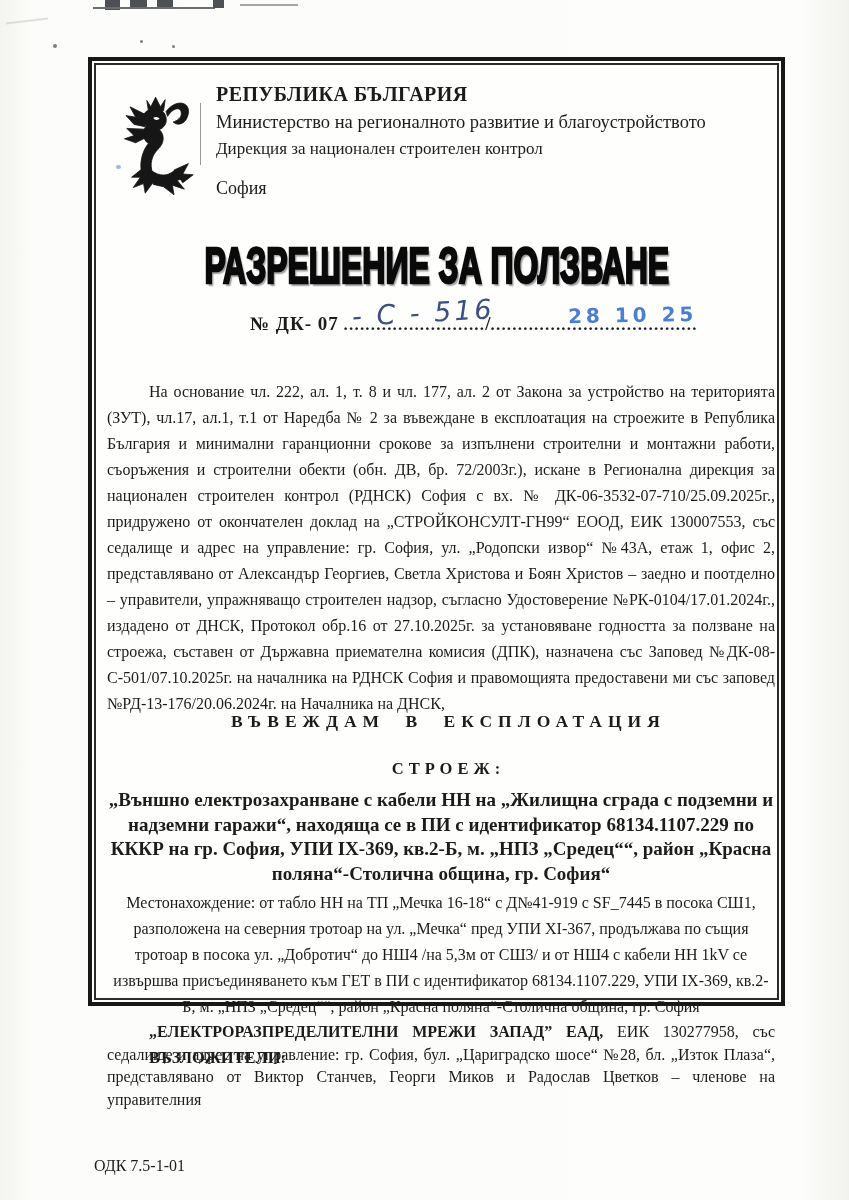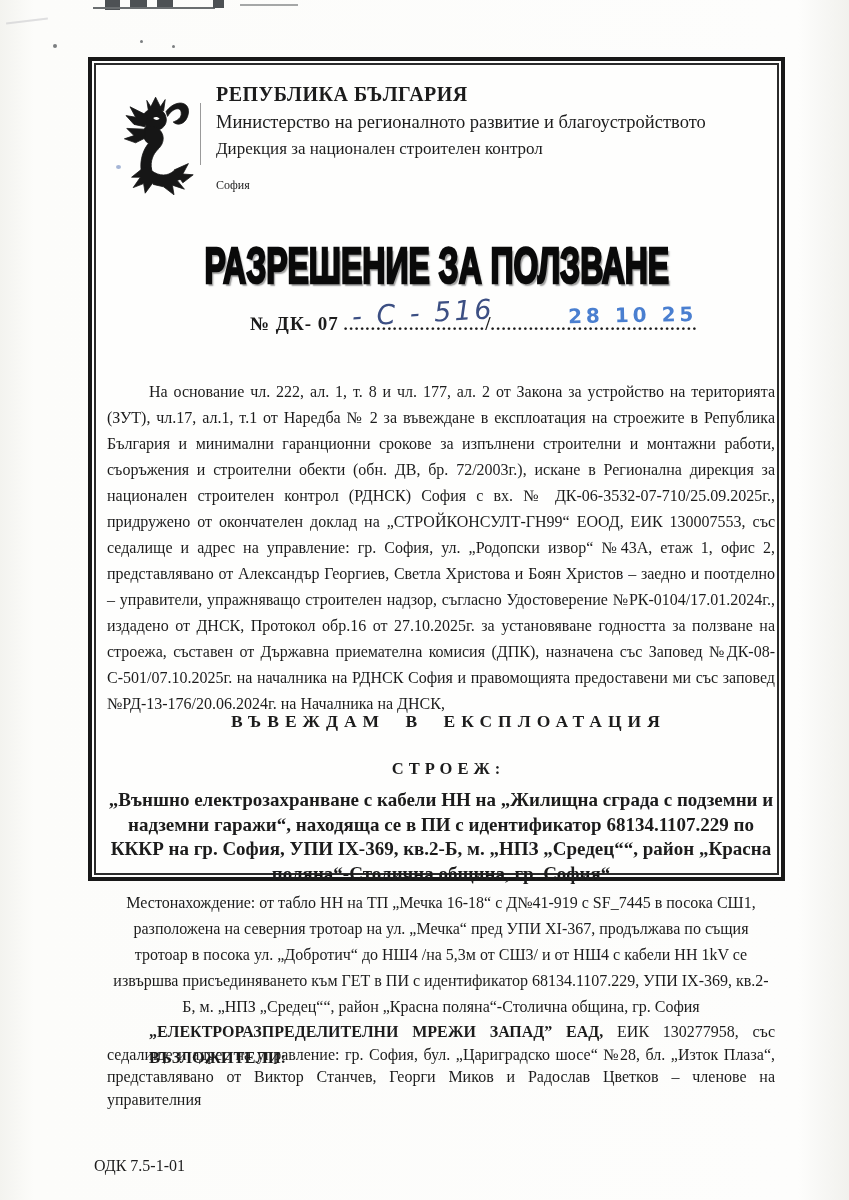--- a/index.html
+++ b/index.html
@@ -8,33 +8,33 @@
   .page { position:absolute; inset:0; background:linear-gradient(90deg,#f3f3ef 0%,#fcfcfa 4%,#fdfdfc 94%,#f1f1ed 100%); }
 
   
   .art { position:absolute; background:#4d5154; }
   .art-line { position:absolute; background:#6a6e70; }
   .speck { position:absolute; border-radius:50%; background:#7b7e80; }
   .scribble { position:absolute; border-top:2px solid #c6c6ca; opacity:.55; transform:rotate(-7deg); }
   .blue-speck { position:absolute; width:5px; height:4px; border-radius:50%; background:#8fa3cc; opacity:.8; }
 
   
-  .frame { position:absolute; left:88px; top:57px; width:697px; height:824px;
+  .frame { position:absolute; left:88px; top:57px; width:697px; height:949px;
            border:4px solid #181818; background:#fefefd; box-sizing:border-box; }
   .frame::before { content:""; position:absolute; inset:2px; border:2px solid #2b2b2b; pointer-events:none; }
 
   
   .emblem { position:absolute; left:26px; top:24px; width:80px; height:122px; }
   .vrule { position:absolute; left:108px; top:42px; width:1px; height:62px; background:#9a9a9a; }
   .hdr { position:absolute; left:124px; top:22px; width:560px; }
   .hdr-country { font-size:20px; font-weight:bold; letter-spacing:.5px; margin:0 0 6px 0; }
   .hdr-ministry { font-size:18.5px; margin:0 0 6px 0; }
   .hdr-dir { font-size:17px; margin:0 0 19px 0; }
   .hdr-rdir { font-size:15px; margin:0 0 6px 0; }
-  .hdr-city { font-size:12px; margin:0; }
+  .hdr-city { font-size:18px; margin:0; }
 
   
   .title-wrap { position:absolute; left:0; top:182px; width:100%; text-align:center; }
   .title-text { display:inline-block; font-family:"Liberation Sans", sans-serif; font-weight:900;
                 font-size:41px; color:#0a0a0a; letter-spacing:0px; white-space:nowrap;
                 transform:scale(0.78,1.22); transform-origin:center;
                 -webkit-text-stroke:2.1px #0a0a0a;
                 text-shadow:2.5px 2.5px 1.5px rgba(90,90,90,.6), -1px -1px 0 rgba(120,120,120,.25); }
 
   

